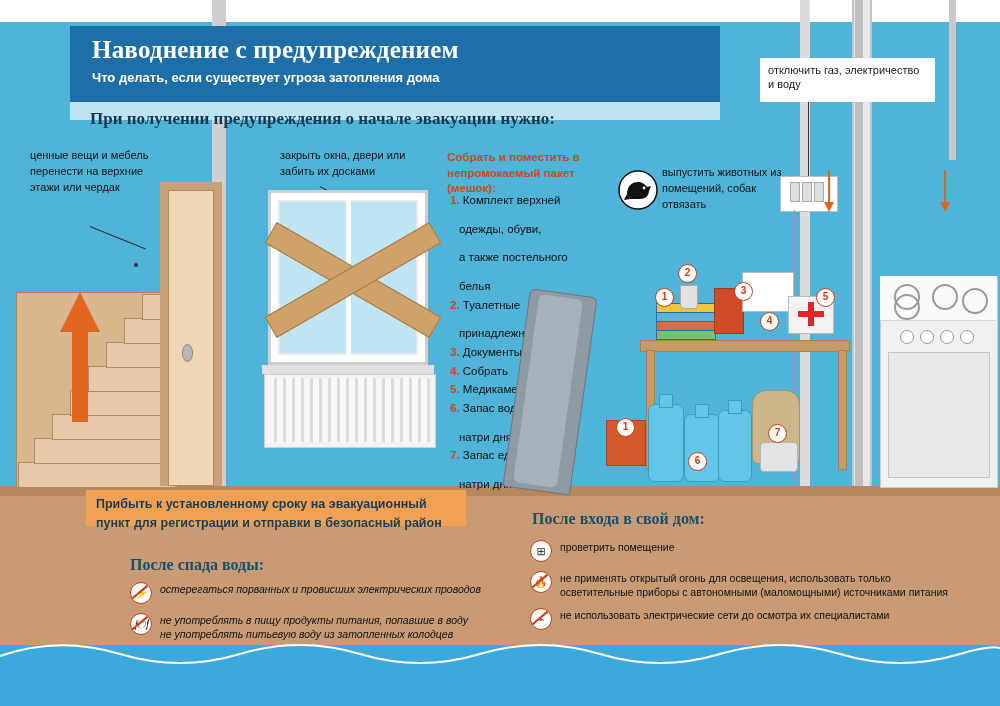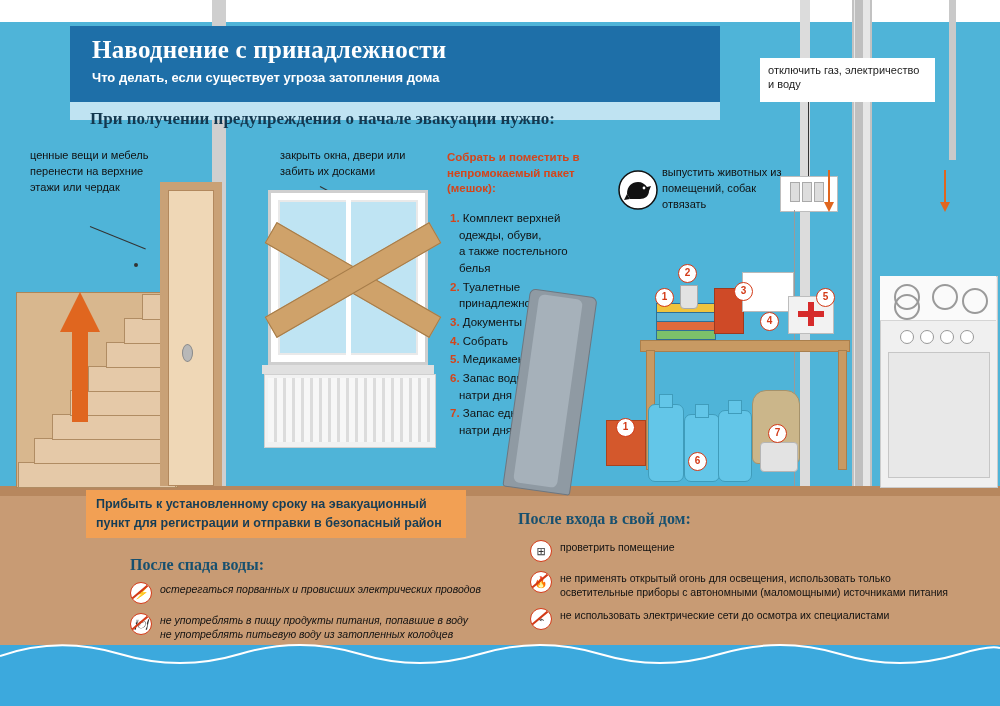--- a/index.html
+++ b/index.html
@@ -60,25 +60,25 @@
   .note-animals{
     position:absolute;left:662px;top:165px;width:120px;font-size:11px;color:#111;line-height:1.45;
     font-family:"Liberation Sans",sans-serif;
   }
 
   
   .bag-title{
     position:absolute;left:447px;top:150px;width:150px;font-size:11.5px;font-weight:bold;color:#d4451b;
     line-height:1.35;font-family:"Liberation Sans",sans-serif;
   }
-  .bag-list{position:absolute;left:450px;top:210px;width:145px;font-size:11.5px;color:#111;line-height:1.45;
+  .bag-list{position:absolute;left:450px;top:192px;width:145px;font-size:11.5px;color:#111;line-height:1.45;
     font-family:"Liberation Sans",sans-serif;}
   .bag-list .li{margin-bottom:2px;}
   .bag-list .num{color:#d4451b;font-weight:bold;}
-  .bag-list .sub{display:block;padding-left:9px;}
+  .bag-list .sub{display:block;padding-left:9px;margin-top:12px;}
 
   
   .stairs-wall{position:absolute;left:16px;top:176px;width:200px;height:310px;}
   .step{position:absolute;background:#e5c9a8;border:1px solid #b08c63;}
   .stair-side{position:absolute;background:#d8b78e;border:1px solid #ad8659;}
   .doorframe{position:absolute;left:160px;top:182px;width:62px;height:304px;background:#c9a176;}
   .doorleaf{position:absolute;left:168px;top:190px;width:46px;height:296px;background:#efd7b6;border:1px solid #b2885d;box-sizing:border-box;}
   .doorknob{position:absolute;left:182px;top:344px;width:9px;height:16px;border-radius:50%;background:#b8b8b8;border:1px solid #8a8a8a;}
 
   
@@ -137,21 +137,21 @@
 
   
   .breaker{position:absolute;left:780px;top:176px;width:56px;height:34px;background:#fff;border:1px solid #bdbdbd;}
   .bsw{position:absolute;width:8px;height:18px;background:#ddd;border:1px solid #aaa;}
 
   .arrow-orange{position:absolute;width:0;height:0;border-left:5px solid transparent;border-right:5px solid transparent;border-top:10px solid #e0661f;}
   .arrow-stem{position:absolute;width:2px;background:#e0661f;}
 
   
   .band-orange{
-    position:absolute;left:86px;top:490px;width:380px;height:48px;background:#f2a054;
+    position:absolute;left:86px;top:490px;width:380px;height:36px;background:#f2a054;
     color:#163d56;font-size:12.5px;font-weight:bold;line-height:1.5;
     padding:5px 10px;box-sizing:border-box;font-family:"Liberation Sans",sans-serif;
   }
 
   
   .h-blue{position:absolute;color:#17506f;font-weight:bold;font-size:16px;font-family:"Liberation Serif",serif;}
   .sec-left{position:absolute;left:130px;top:554px;width:360px;}
   .sec-right{position:absolute;left:530px;top:508px;width:430px;}
   .row{position:relative;display:flex;align-items:flex-start;margin-bottom:9px;}
   .row .txt{font-size:10.5px;color:#111;line-height:1.35;font-family:"Liberation Sans",sans-serif;}
@@ -185,21 +185,21 @@
   <div class="pipe2"></div>
   <div class="bg-floor"></div>
   <div class="bg-floor2"></div>
   <div class="bg-water"></div>
   <svg class="wave" viewBox="0 0 1000 26" preserveAspectRatio="none">
     <path d="M0,16 C40,2 80,2 120,14 C160,26 200,26 240,14 C280,2 320,2 360,14 C400,26 440,26 480,14 C520,2 560,2 600,14 C640,26 680,26 720,14 C760,2 800,2 840,14 C880,26 920,26 960,14 C980,8 992,6 1000,8 L1000,26 L0,26 Z" fill="#3ca9dd"></path>
     <path d="M0,16 C40,2 80,2 120,14 C160,26 200,26 240,14 C280,2 320,2 360,14 C400,26 440,26 480,14 C520,2 560,2 600,14 C640,26 680,26 720,14 C760,2 800,2 840,14 C880,26 920,26 960,14 C980,8 992,6 1000,8" fill="none" stroke="#ffffff" stroke-width="2"></path>
   </svg>
 
   <div class="title-box">
-    <div class="title-main">Наводнение с принадлежности</div>
+    <div class="title-main">Наводнение с предупреждением</div>
     <div class="title-sub">Что делать, если существует угроза затопления дома</div>
   </div>
   <div class="subtitle-bar">При получении предупреждения о начале эвакуации нужно:</div>
 
   <div class="callout-gas">отключить газ, электричество и воду</div>
   <div class="leader-v" style="left:808px;top:102px;height:74px;"></div>
 
   <div class="breaker"></div>
   <div class="bsw" style="left:790px;top:182px;"></div>
   <div class="bsw" style="left:802px;top:182px;"></div>
@@ -334,21 +334,21 @@
     </div>
     <div class="row">
       <div class="ricon">
           <span class="gl">🍽</span>
         </div>
       <div class="txt" style="white-space:pre-line;">не употреблять в пищу продукты питания, попавшие в воду
 не употреблять питьевую воду из затопленных колодцев</div>
     </div>
   </div>
 
-  <div class="h-blue" style="left:518px;top:510px;">После входа в свой дом:</div>
+  <div class="h-blue" style="left:532px;top:510px;">После входа в свой дом:</div>
   <div class="sec-right" style="top:540px;">
     <div class="row">
       <div class="ricon noslash">
           <span class="gl">⊞</span>
         </div>
       <div class="txt">проветрить помещение</div>
     </div>
     <div class="row">
       <div class="ricon">
           <span class="gl">🔥</span>

